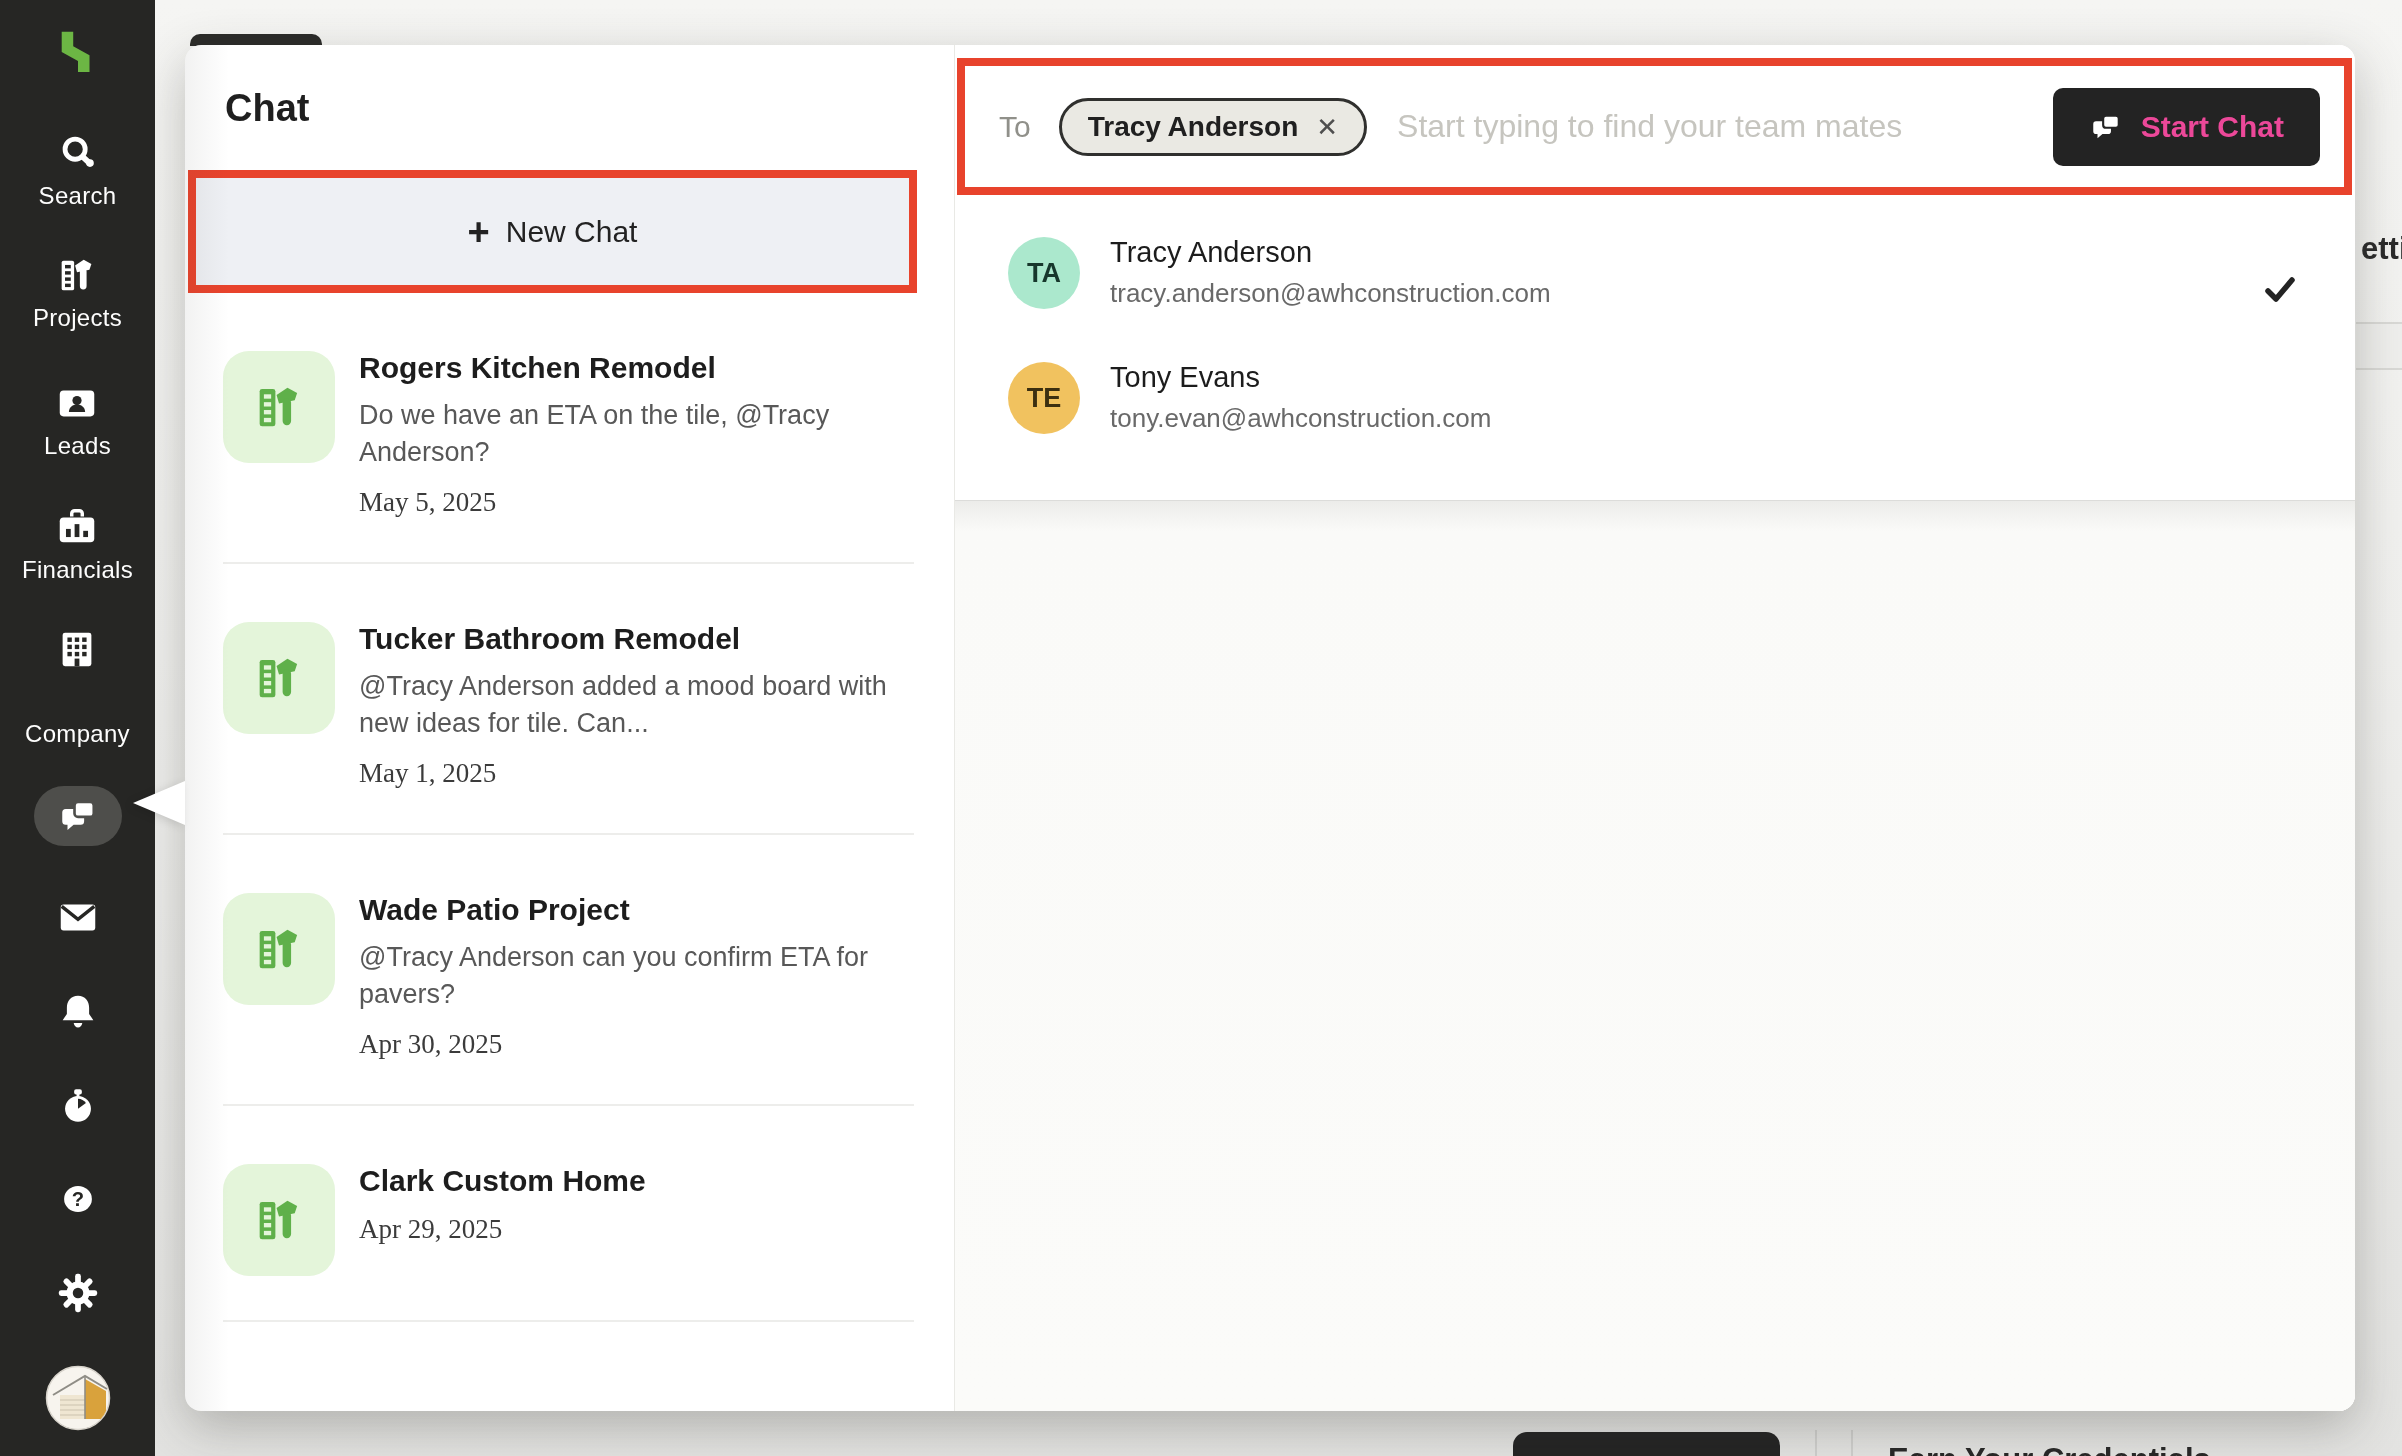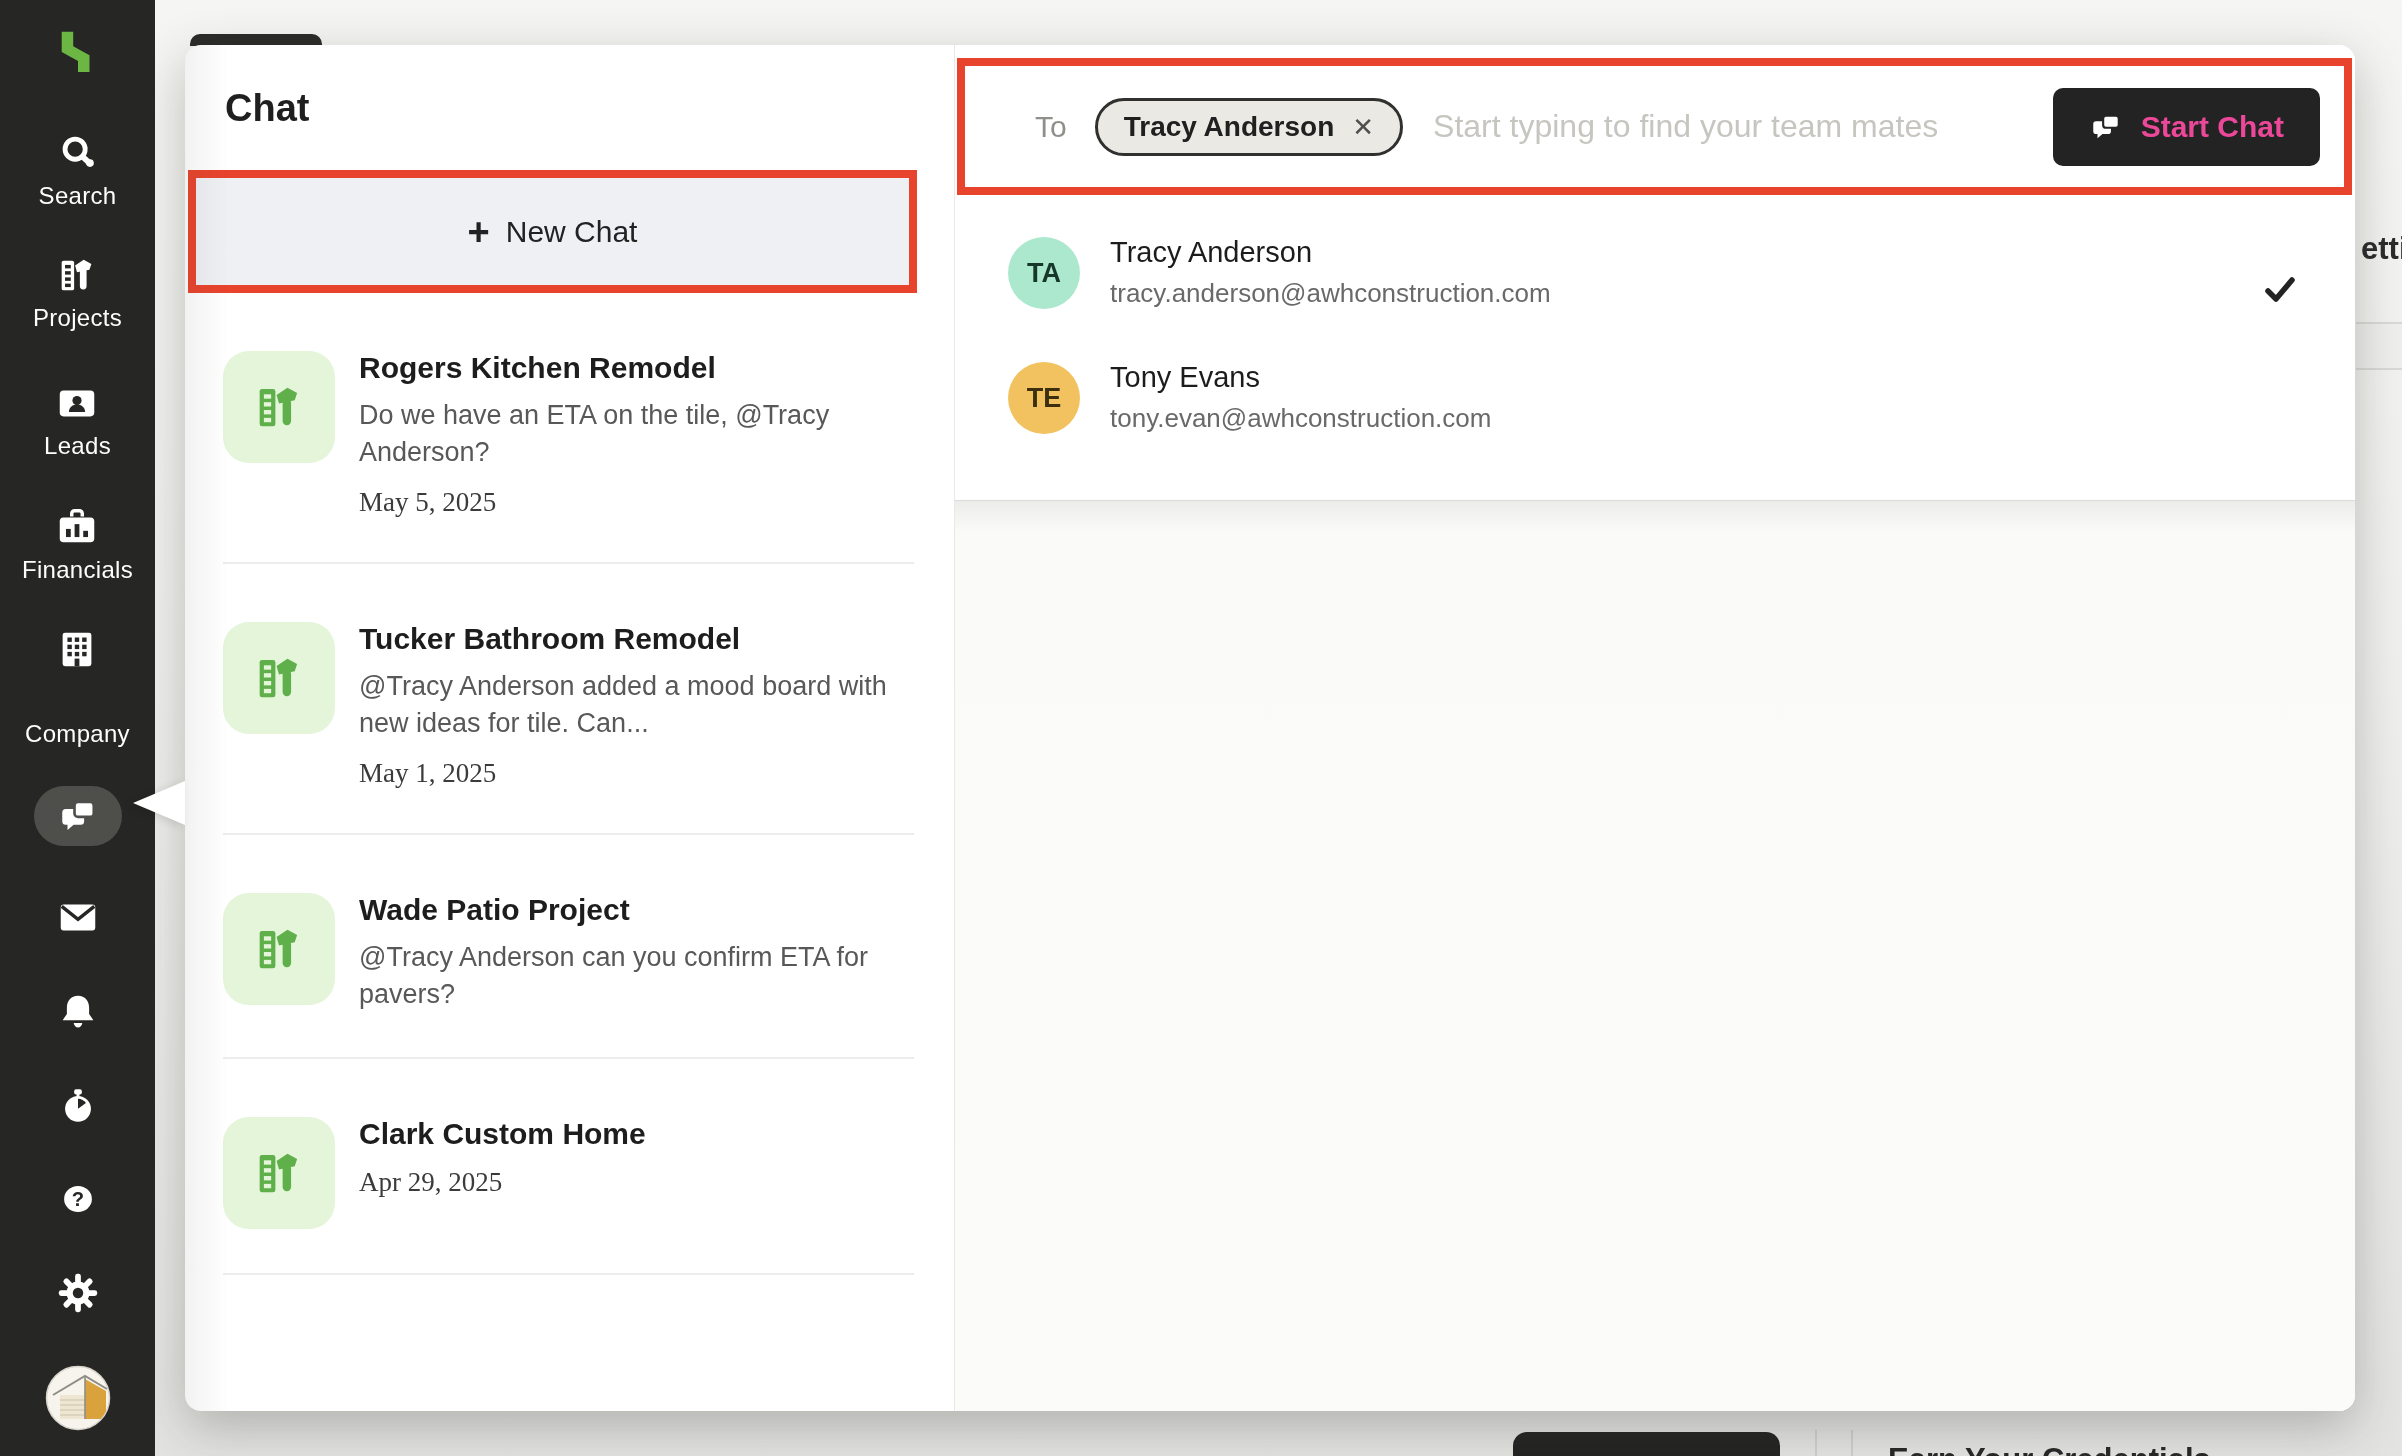--- a/index.html
+++ b/index.html
@@ -93,21 +93,21 @@
   .proj-tile svg { width:58px; height:58px; }
   .row-body { flex:1; min-width:0; }
   .row-title { font-size:30px; font-weight:700; color:#1d1d1d; }
   .row-preview { margin-top:12px; font-size:27px; line-height:37px; color:#585858; max-width:545px; }
   .row-date { margin-top:16px; font-size:27px; color:#3b3b3b;font-family:Liberation Serif, serif; }
   .row-divider { height:2px; background:#ededeb; margin:44px 40px 0 38px; }
 
   
   .compose { flex:1; display:flex; flex-direction:column; background:#fff; }
   .to-wrap { margin:13px 3px 0 2px; }
-  .to-bar { height:121px; background:#fff; display:flex; align-items:center; padding:0 24px 0 24px;margin-left:46px; }
+  .to-bar { height:121px; background:#fff; display:flex; align-items:center; padding:0 24px 0 34px; }
   .to-label { font-size:30px; color:#90908a; }
   .chip {
     margin-left:28px; display:inline-flex; align-items:center; gap:18px; height:58px;
     border:3px solid #30302e; border-radius:32px; background:#eae9e3; padding:0 26px; cursor:default;
   }
   .chip-name { font-size:28px; font-weight:700; color:#202020; white-space:nowrap; }
   .chip-x { font-size:26px; color:#4f4f4f; cursor:pointer; line-height:1; }
   .to-input {
     flex:1; margin-left:30px; border:none; outline:none; font-size:32px;
     font-family:"Liberation Sans","DejaVu Sans",sans-serif; color:#a21caf; background:transparent; min-width:100px;
@@ -380,20 +380,21 @@
               </g>
               <g fill="#5fb04a">
                 <path d="M22 14l9-6 8 4.5-2 6-13 2.5z"></path>
                 <rect x="27" y="17" width="7" height="22" rx="3.5"></rect>
               </g>
             </svg>
         </div>
         <div class="row-body">
           <div class="row-title">Wade Patio Project</div>
           <div class="row-preview">@Tracy Anderson can you confirm ETA for pavers?</div>
+          <div class="row-date">Apr 30, 2025</div>
         </div>
       </div>
       <div class="row-divider"></div>
 
       <div class="chat-row">
         <div class="proj-tile">
           <svg viewBox="0 0 48 48">
               <rect x="8" y="9" width="13" height="31" rx="2" fill="#5fb04a"></rect>
               <g fill="#e4f5da">
                 <rect x="11.5" y="13.5" width="6" height="3.6"></rect>

